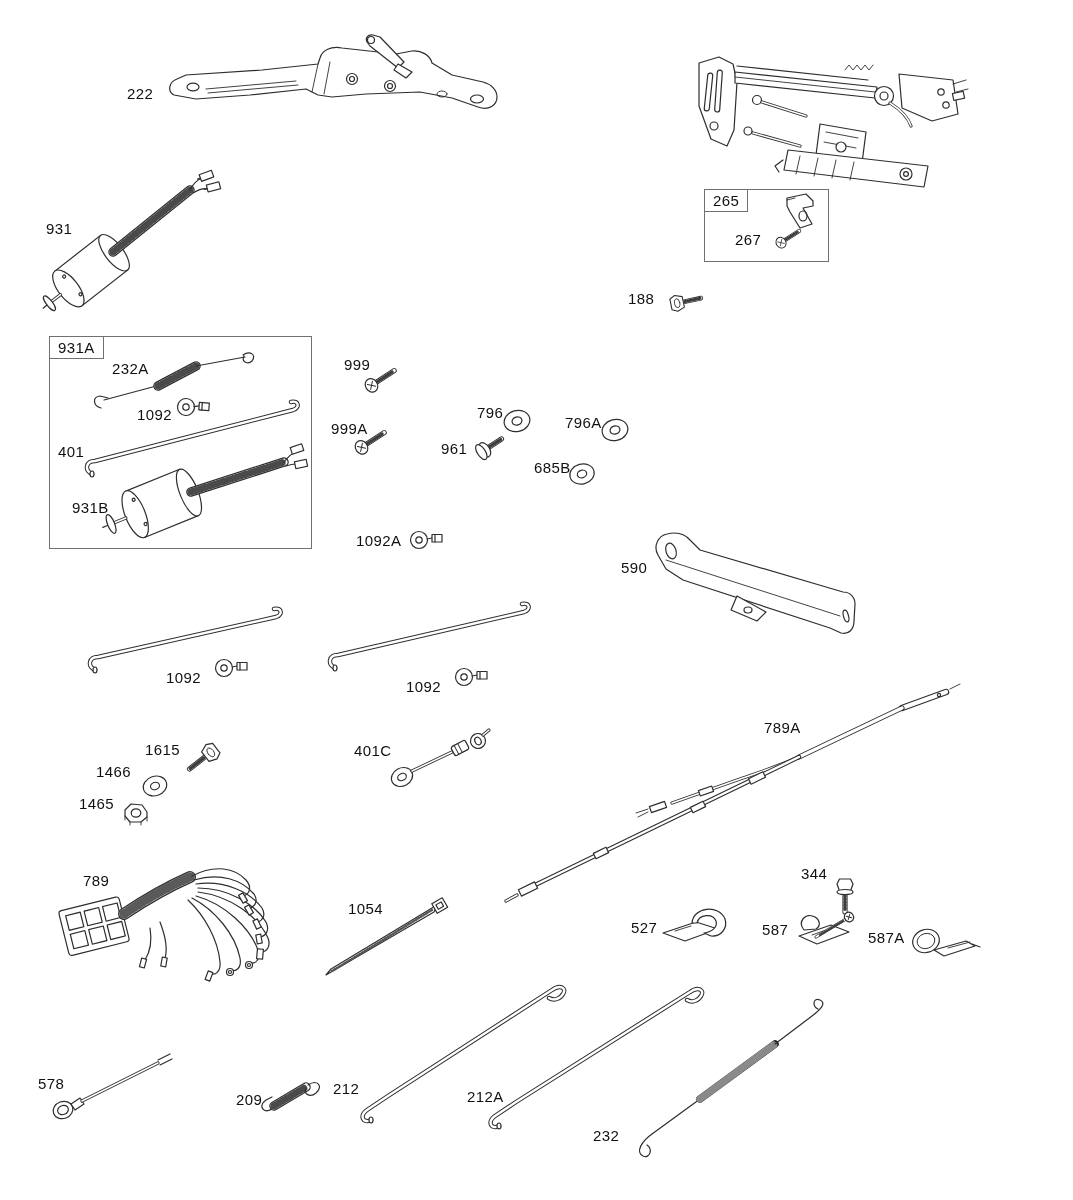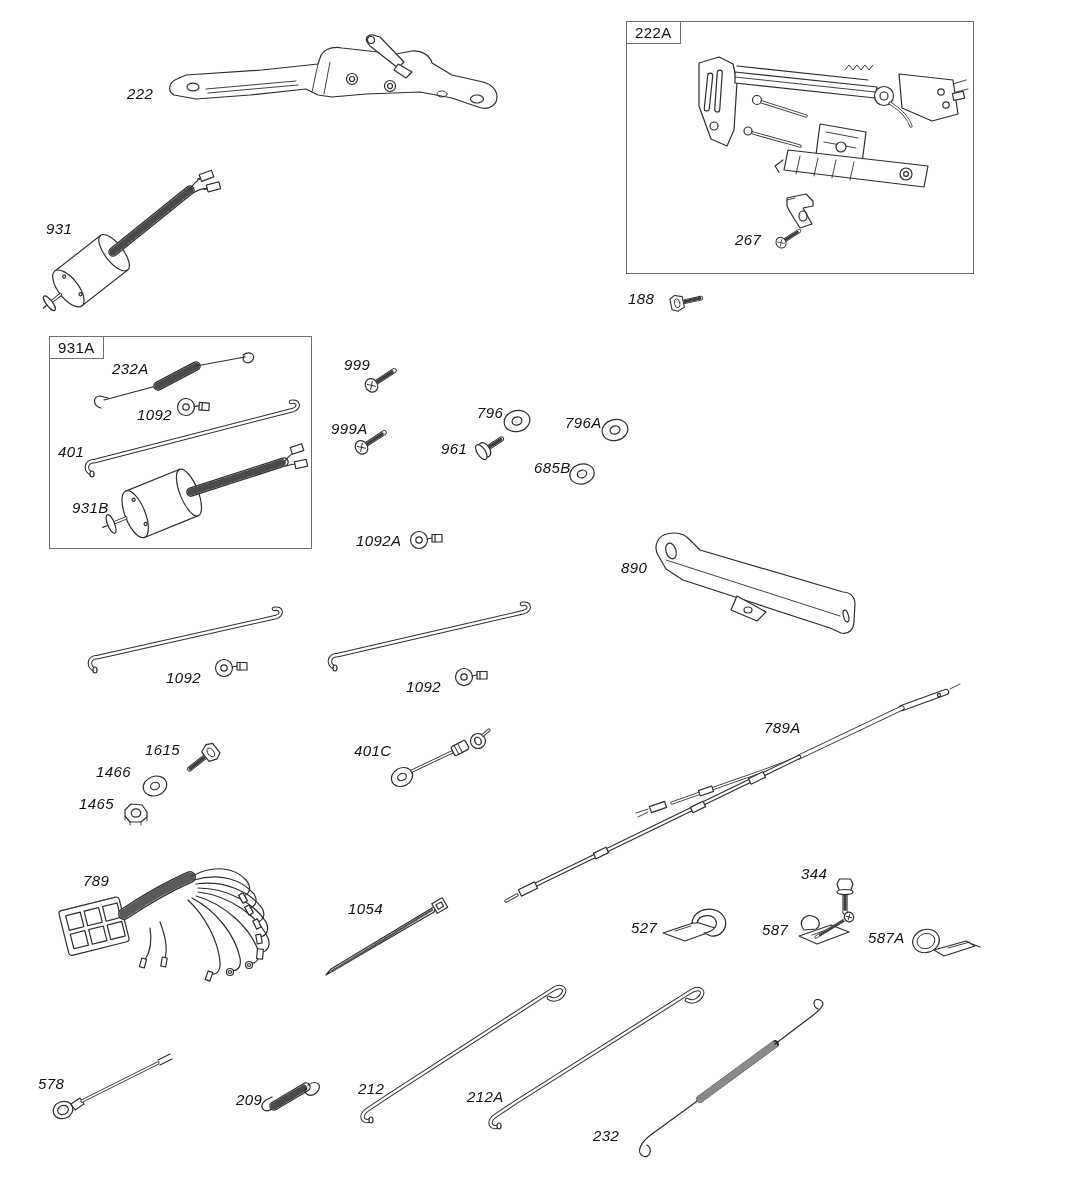--- a/index.html
+++ b/index.html
@@ -1,21 +1,21 @@
 <!DOCTYPE html>
 <html><head>
 <meta charset="utf-8">
 <style>
   html,body{margin:0;padding:0;background:#fff;}
   .canvas{
     position:relative;width:1073px;height:1200px;background:#fff;
     font-family:"Liberation Sans", sans-serif;overflow:hidden;
   }
   .callout{
-    position:absolute;font-size:15px;color:#111;letter-spacing:.4px;white-space:nowrap;font-style:italic;
+    position:absolute;font-size:15px;color:#111;letter-spacing:.4px;white-space:nowrap;
   }
   .group-box{
     position:absolute;border:1px solid #707070;background:transparent;
   }
   .group-label{
     position:absolute;top:-1px;left:-1px;border:1px solid #707070;background:#fff;
     padding:2px 8px;font-size:15px;color:#111;letter-spacing:.4px;
   }
   svg.art{position:absolute;left:0;top:0;}
   .art *{stroke:#2e2e2e;fill:none;stroke-width:1.2;stroke-linecap:round;stroke-linejoin:round;}
@@ -39,22 +39,22 @@
   .art .ls{stroke:#5a5a5a;stroke-width:9.4;stroke-dasharray:1.5 2.7;}
   .art .db{stroke:#1e1e1e;stroke-width:7.5;}
   .art .ds{stroke:#8a8a8a;stroke-width:7.5;stroke-dasharray:1.1 3.4;}
   .art .rib{stroke:#555;stroke-width:2.4;stroke-dasharray:1 2;}
 </style>
 </head>
 <body>
 
 <div class="canvas">
 
-  <div class="group-box" style="left:626px;top:21px;width:346px;height:251px">
-    <div class="group-label">222A</div>
+  <div class="group-box" style="left:704px;top:189px;width:123px;height:71px">
+    <div class="group-label">265</div>
   </div>
   <div class="group-box" style="left:49px;top:336px;width:261px;height:211px">
     <div class="group-label">931A</div>
   </div>
 
   <svg class="art" width="1073" height="1200" viewBox="0 0 1073 1200">
     <defs>
       <g id="washer">
           <ellipse rx="13" ry="10.5" class="fw"></ellipse>
           <ellipse rx="5" ry="4" class="fw"></ellipse>
@@ -473,33 +473,33 @@
   <div class="callout" style="left:344px;top:356px">999</div>
   <div class="callout" style="left:477px;top:404px">796</div>
   <div class="callout" style="left:137px;top:406px">1092</div>
   <div class="callout" style="left:565px;top:414px">796A</div>
   <div class="callout" style="left:331px;top:420px">999A</div>
   <div class="callout" style="left:441px;top:440px">961</div>
   <div class="callout" style="left:58px;top:443px">401</div>
   <div class="callout" style="left:534px;top:459px">685B</div>
   <div class="callout" style="left:72px;top:499px">931B</div>
   <div class="callout" style="left:356px;top:532px">1092A</div>
-  <div class="callout" style="left:621px;top:559px">890</div>
+  <div class="callout" style="left:621px;top:559px">590</div>
   <div class="callout" style="left:166px;top:669px">1092</div>
   <div class="callout" style="left:406px;top:678px">1092</div>
   <div class="callout" style="left:764px;top:719px">789A</div>
   <div class="callout" style="left:354px;top:742px">401C</div>
   <div class="callout" style="left:145px;top:741px">1615</div>
   <div class="callout" style="left:96px;top:763px">1466</div>
   <div class="callout" style="left:79px;top:795px">1465</div>
   <div class="callout" style="left:83px;top:872px">789</div>
   <div class="callout" style="left:801px;top:865px">344</div>
   <div class="callout" style="left:348px;top:900px">1054</div>
   <div class="callout" style="left:631px;top:919px">527</div>
   <div class="callout" style="left:762px;top:921px">587</div>
   <div class="callout" style="left:868px;top:929px">587A</div>
   <div class="callout" style="left:38px;top:1075px">578</div>
   <div class="callout" style="left:236px;top:1091px">209</div>
-  <div class="callout" style="left:358px;top:1080px">212</div>
+  <div class="callout" style="left:333px;top:1080px">212</div>
   <div class="callout" style="left:467px;top:1088px">212A</div>
   <div class="callout" style="left:593px;top:1127px">232</div>
 
 </div>
 
 </body></html>

